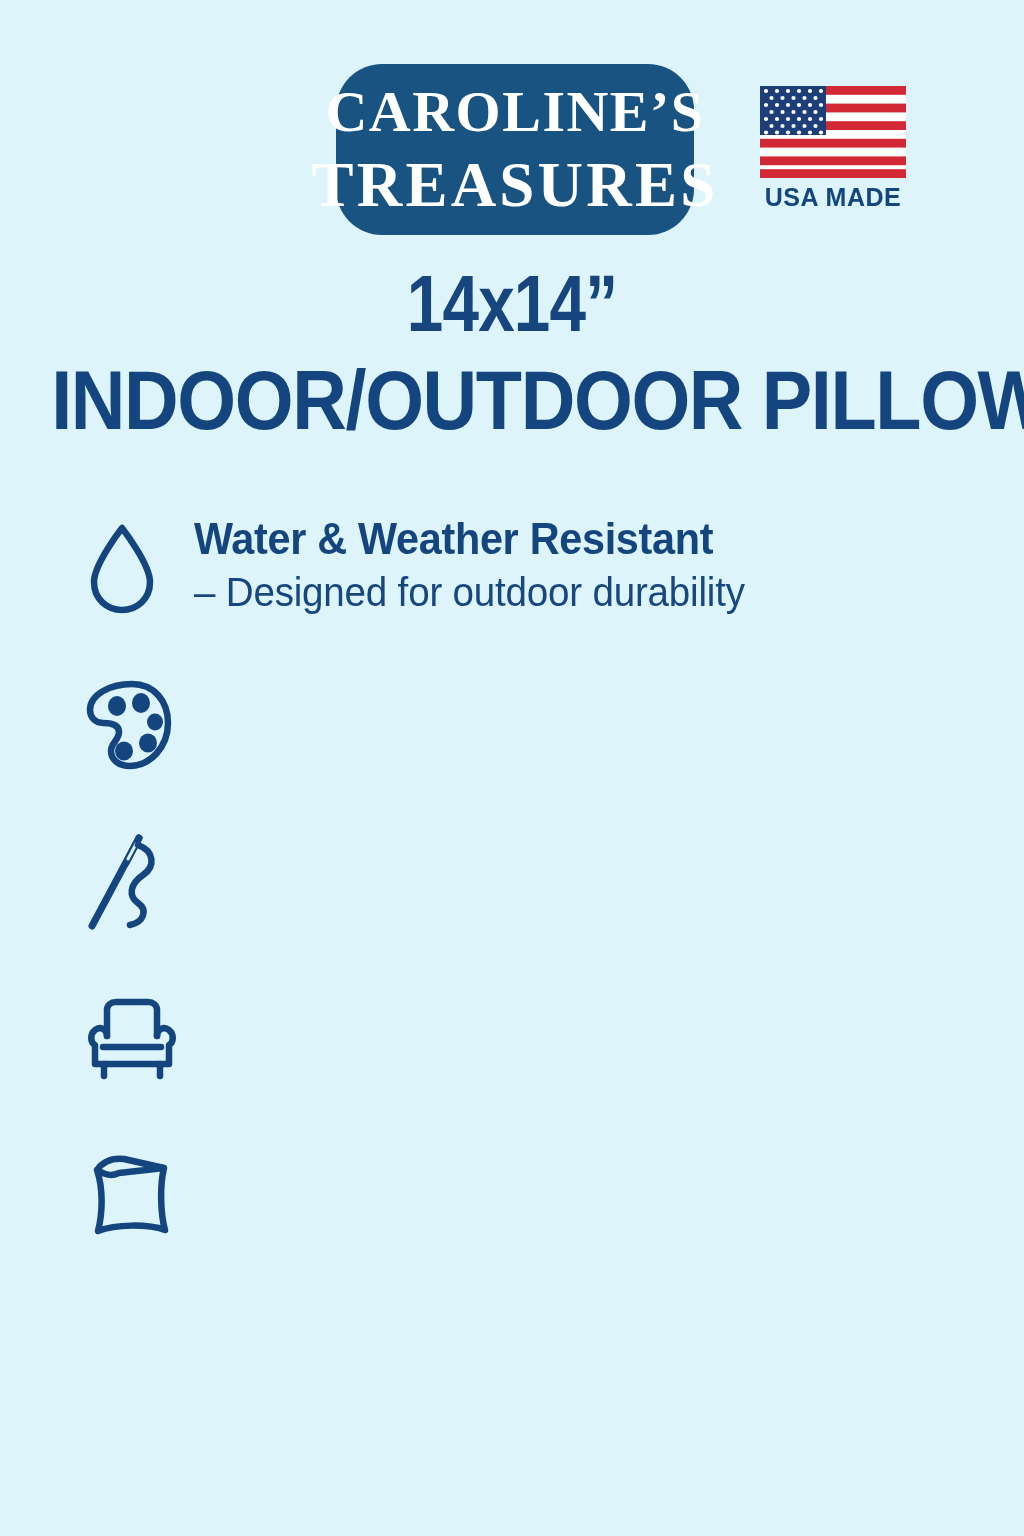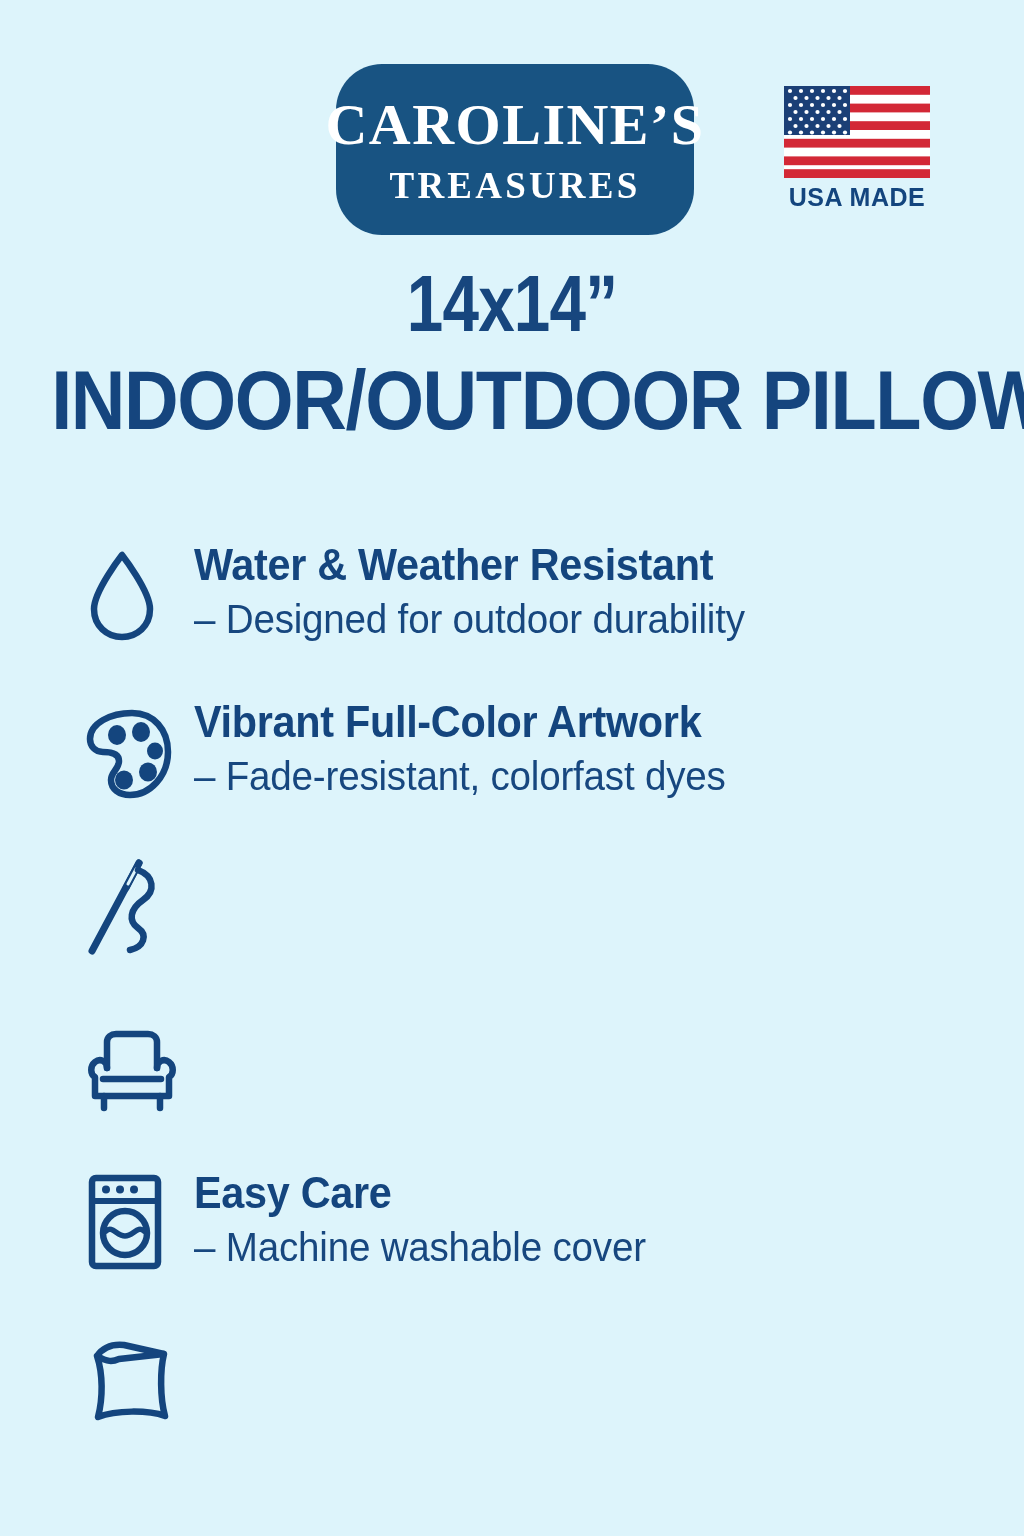--- a/index.html
+++ b/index.html
@@ -49,31 +49,31 @@
     font-size: 58px;
     color: #ffffff;
     letter-spacing: 1.5px;
     line-height: 1;
     white-space: nowrap;
   }
 
   .logo-line2 {
     font-family: "Liberation Serif", serif;
     font-weight: bold;
-    font-size: 37px;
+    font-size: 63px;
     color: #ffffff;
     letter-spacing: 3.2px;
     line-height: 1;
     margin-top: 13px;
     white-space: nowrap;
   }
 
   .usa-badge {
     position: absolute;
-    left: 784px;
+    left: 760px;
     top: 86px;
     width: 146px;
     height: 132px;
     display: flex;
     flex-direction: column;
     align-items: center;
   }
 
   .flag {
     width: 146px;
@@ -122,21 +122,21 @@
   }
 
   
   .features {
     margin-top: 44px;
     padding-left: 86px;
   }
 
   .feature {
     display: flex;
-    align-items: flex-end;
+    align-items: center;
     height: 157px;
   }
 
   .feature-icon {
     width: 96px;
     flex: 0 0 96px;
     display: flex;
     align-items: center;
     justify-content: flex-start;
     padding-top: 6px;
@@ -272,24 +272,20 @@
           <path d="M46 5 C68 5 82 22 82 44 C82 68 64 87 44 87 C33 87 25 81 25 72
                    C25 64 33 61 33 53 C33 45 24 44 17 44 C9 44 4 38 4 31
                    C4 15 25 5 46 5 Z" fill="none" stroke="#14457e" stroke-width="6.5" stroke-linejoin="round"></path>
           <ellipse cx="31" cy="27" rx="9" ry="10" fill="#14457e"></ellipse>
           <ellipse cx="55" cy="24" rx="9" ry="10" fill="#14457e"></ellipse>
           <ellipse cx="69" cy="43" rx="8" ry="8.5" fill="#14457e"></ellipse>
           <ellipse cx="62" cy="64" rx="9" ry="9.5" fill="#14457e"></ellipse>
           <ellipse cx="38" cy="72" rx="9" ry="9.5" fill="#14457e"></ellipse>
         </svg>
       </div>
-      <div class="feature-text">
-        <div class="feature-title">Vibrant Full-Color Artwork</div>
-        <div class="feature-sub">– Fade-resistant, colorfast dyes</div>
-      </div>
     </div>
 
     <div class="feature">
       <div class="feature-icon">
         <svg width="78" height="100" viewBox="0 0 78 100">
           <path d="M53 6 L6 94" fill="none" stroke="#14457e" stroke-width="7" stroke-linecap="round"></path>
           <path d="M53 6 L40 31" fill="none" stroke="#14457e" stroke-width="7" stroke-linecap="round"></path>
           <path d="M50 12 L42 27" fill="none" stroke="#ddf4fb" stroke-width="3" stroke-linecap="round"></path>
           <path d="M52 13 C68 19 70 34 57 43 C44 52 42 64 52 71 C62 78 58 90 44 93" fill="none" stroke="#14457e" stroke-width="6.5" stroke-linecap="round"></path>
         </svg>
@@ -302,37 +298,20 @@
           <path d="M21 40 L21 14 C21 9 25 6 30 6 L62 6 C67 6 71 9 71 14 L71 40" fill="none" stroke="#14457e" stroke-width="6.5" stroke-linejoin="round" stroke-linecap="round"></path>
           <path d="M21 40 C21 33 14 30 9 34 C4 38 4 46 9 49 L9 68 L83 68 L83 49
                    C88 46 88 38 83 34 C78 30 71 33 71 40" fill="none" stroke="#14457e" stroke-width="6.5" stroke-linejoin="round" stroke-linecap="round"></path>
           <path d="M17 51 L75 51" fill="none" stroke="#14457e" stroke-width="6.5" stroke-linecap="round"></path>
           <path d="M18 68 L18 80" fill="none" stroke="#14457e" stroke-width="6.5" stroke-linecap="round"></path>
           <path d="M74 68 L74 80" fill="none" stroke="#14457e" stroke-width="6.5" stroke-linecap="round"></path>
         </svg>
       </div>
     </div>
 
-    <div class="feature">
-      <div class="feature-icon">
-        <svg width="78" height="98" viewBox="0 0 78 98">
-          <rect x="6" y="5" width="66" height="88" rx="4" ry="4" fill="none" stroke="#14457e" stroke-width="6.5"></rect>
-          <path d="M6 28 L72 28" fill="none" stroke="#14457e" stroke-width="6"></path>
-          <circle cx="20" cy="16.5" r="4" fill="#14457e"></circle>
-          <circle cx="34" cy="16.5" r="4" fill="#14457e"></circle>
-          <circle cx="48" cy="16.5" r="4" fill="#14457e"></circle>
-          <circle cx="39" cy="60" r="22" fill="none" stroke="#14457e" stroke-width="6.5"></circle>
-          <path d="M20 58 C26 52 31 63 39 63 C47 63 52 52 58 58" fill="none" stroke="#14457e" stroke-width="5.5" stroke-linecap="round"></path>
-        </svg>
-      </div>
-      <div class="feature-text">
-        <div class="feature-title">Easy Care</div>
-        <div class="feature-sub">– Machine washable cover</div>
-      </div>
-    </div>
 
     <div class="feature">
       <div class="feature-icon">
         <svg width="92" height="92" viewBox="0 0 92 92">
           <path d="M11 20 C22 26 26 26 33 23 L78 18 C74 34 74 62 79 80
                    C62 74 30 74 12 81 C17 62 17 38 11 20 Z" fill="none" stroke="#14457e" stroke-width="6.5" stroke-linejoin="round"></path>
           <path d="M11 20 C18 10 28 8 38 9 L78 18" fill="none" stroke="#14457e" stroke-width="6.5" stroke-linejoin="round"></path>
         </svg>
       </div>
     </div>

